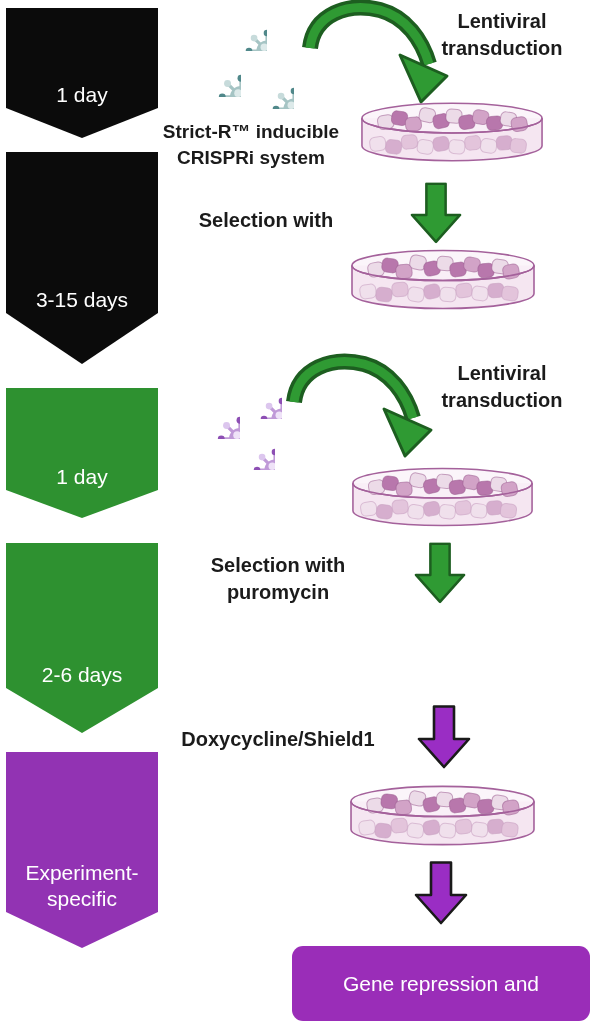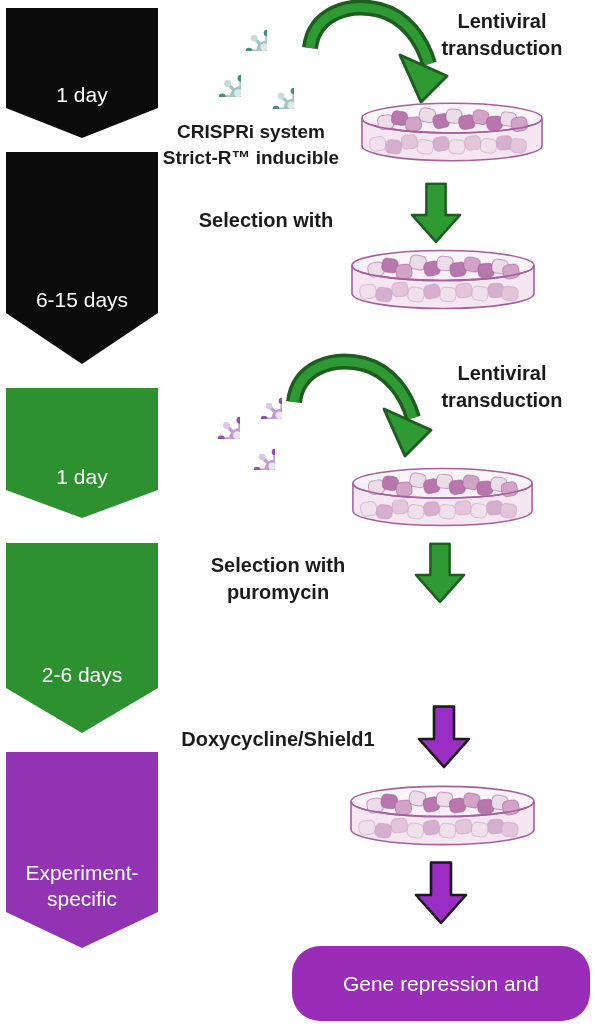--- a/index.html
+++ b/index.html
@@ -26,21 +26,21 @@
   .note.small{font-size:19px;line-height:26px;}
   .t1{left:407px;top:8px;width:190px;}
   .t2{left:141px;top:119px;width:220px;}
   .t3{left:156px;top:207px;width:220px;}
   .t4{left:407px;top:360px;width:190px;}
   .t5{left:151px;top:473px;width:180px;}
   .t6{left:168px;top:552px;width:220px;}
   .t7{left:168px;top:726px;width:220px;}
 
   
-  .final-box{position:absolute;left:292px;top:946px;width:298px;height:75px;border-radius:28px;
+  .final-box{position:absolute;left:292px;top:946px;width:298px;height:75px;border-radius:11px;
     background:var(--final_box_purple);display:flex;flex-direction:column;align-items:center;justify-content:center;
     color:#ffffff;font-size:21px;line-height:28px;text-align:center;}
 
   
   .art{position:absolute;}
   .d1{left:358px;top:100px;width:188px;height:66px;}
   .d2{left:348px;top:247px;width:190px;height:67px;}
   .d3{left:349px;top:465px;width:187px;height:66px;}
   .d4{left:347px;top:783px;width:191px;height:67px;}
 
@@ -144,21 +144,21 @@
     </defs>
   </svg>
 
   <div class="chev chev1">
     <div class="chev-label">
         <span>1 day</span>
       </div>
   </div>
   <div class="chev chev2">
     <div class="chev-label">
-        <span>6-15 days</span>
+        <span>3-15 days</span>
       </div>
   </div>
   <div class="chev chev3">
     <div class="chev-label">
         <span>1 day</span>
       </div>
   </div>
   <div class="chev chev4">
     <div class="chev-label">
         <span>2-6 days</span>
@@ -184,22 +184,22 @@
       <use href="#sym-curved-arrow"></use>
     </svg>
   <div class="note t1">
     <div>Lentiviral</div>
     <div>transduction</div>
   </div>
   <svg class="art d1" viewBox="0 0 190 66">
       <use href="#sym-dish"></use>
     </svg>
   <div class="note t2 small">
+    <div>Strict-R™ inducible</div>
     <div>CRISPRi system</div>
-    <div>Strict-R™ inducible</div>
   </div>
 
   <div class="note t3">
     <div>Selection with</div>
   </div>
   <svg class="art g1 arrow-green" viewBox="0 0 54 64">
       <use href="#sym-block-arrow"></use>
     </svg>
   <svg class="art d2" viewBox="0 0 190 66">
       <use href="#sym-dish"></use>

